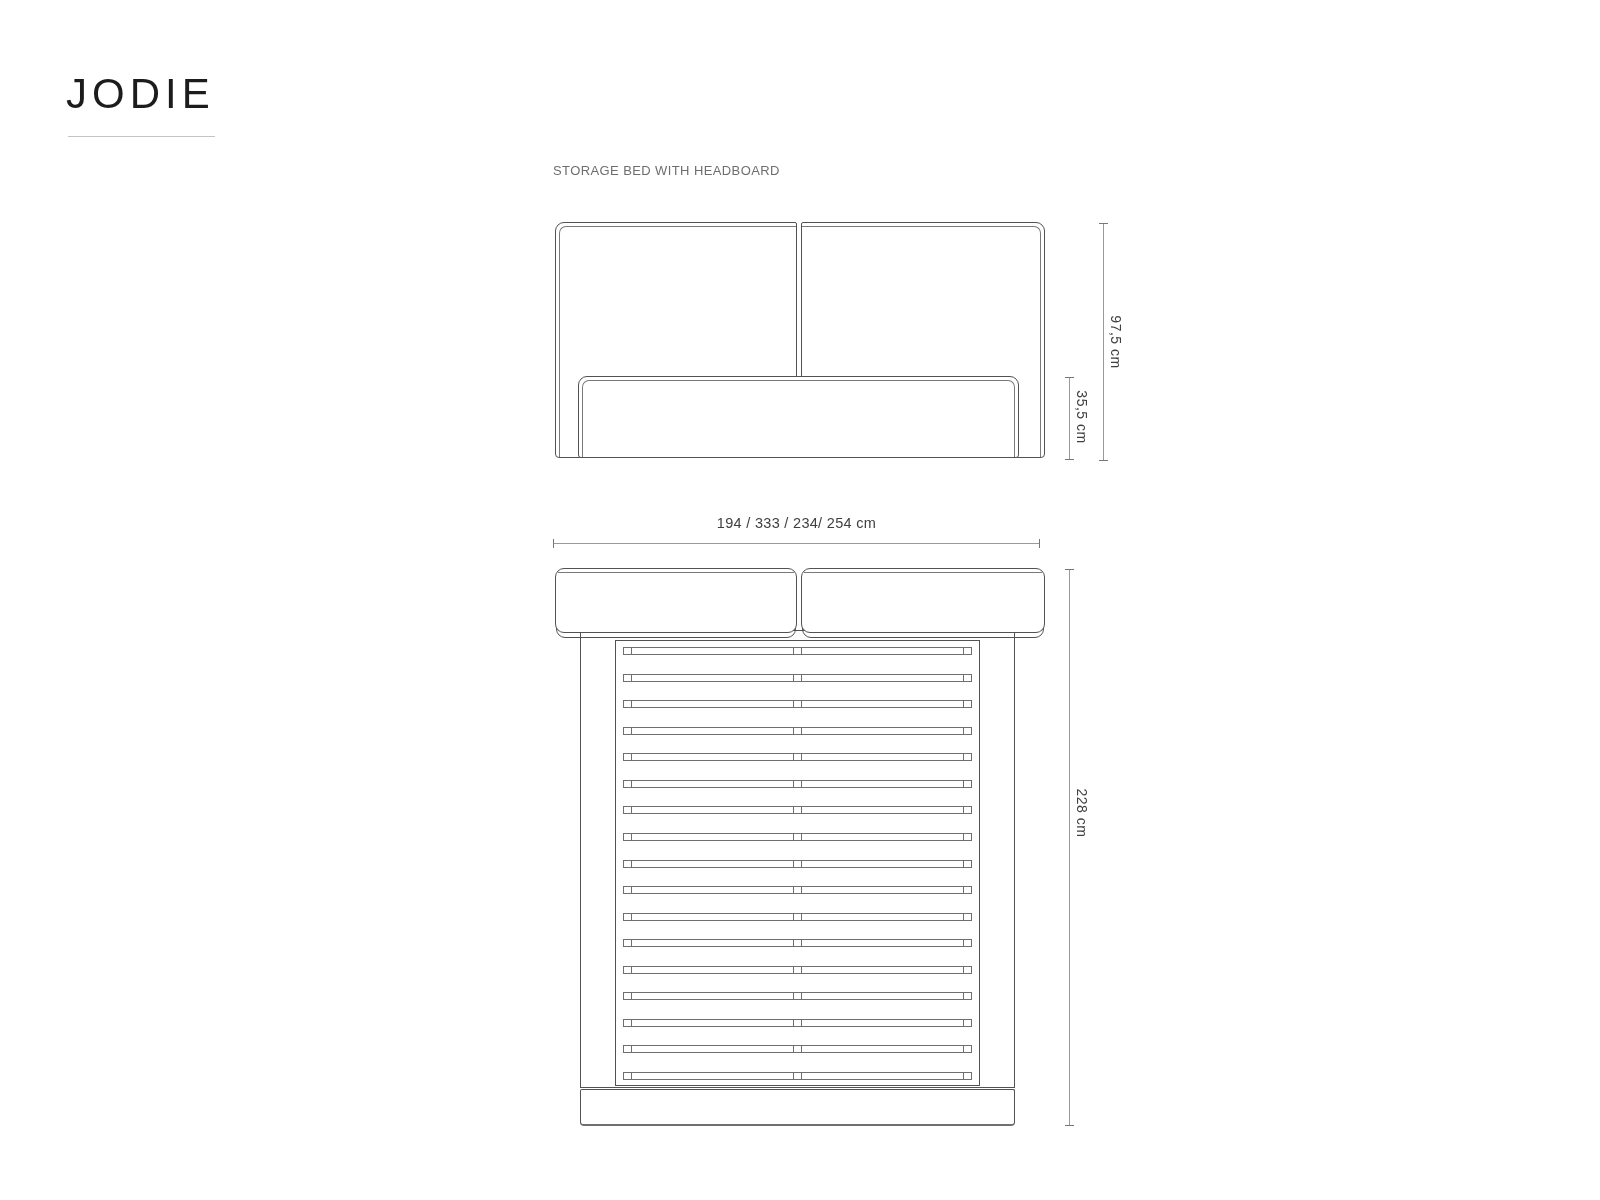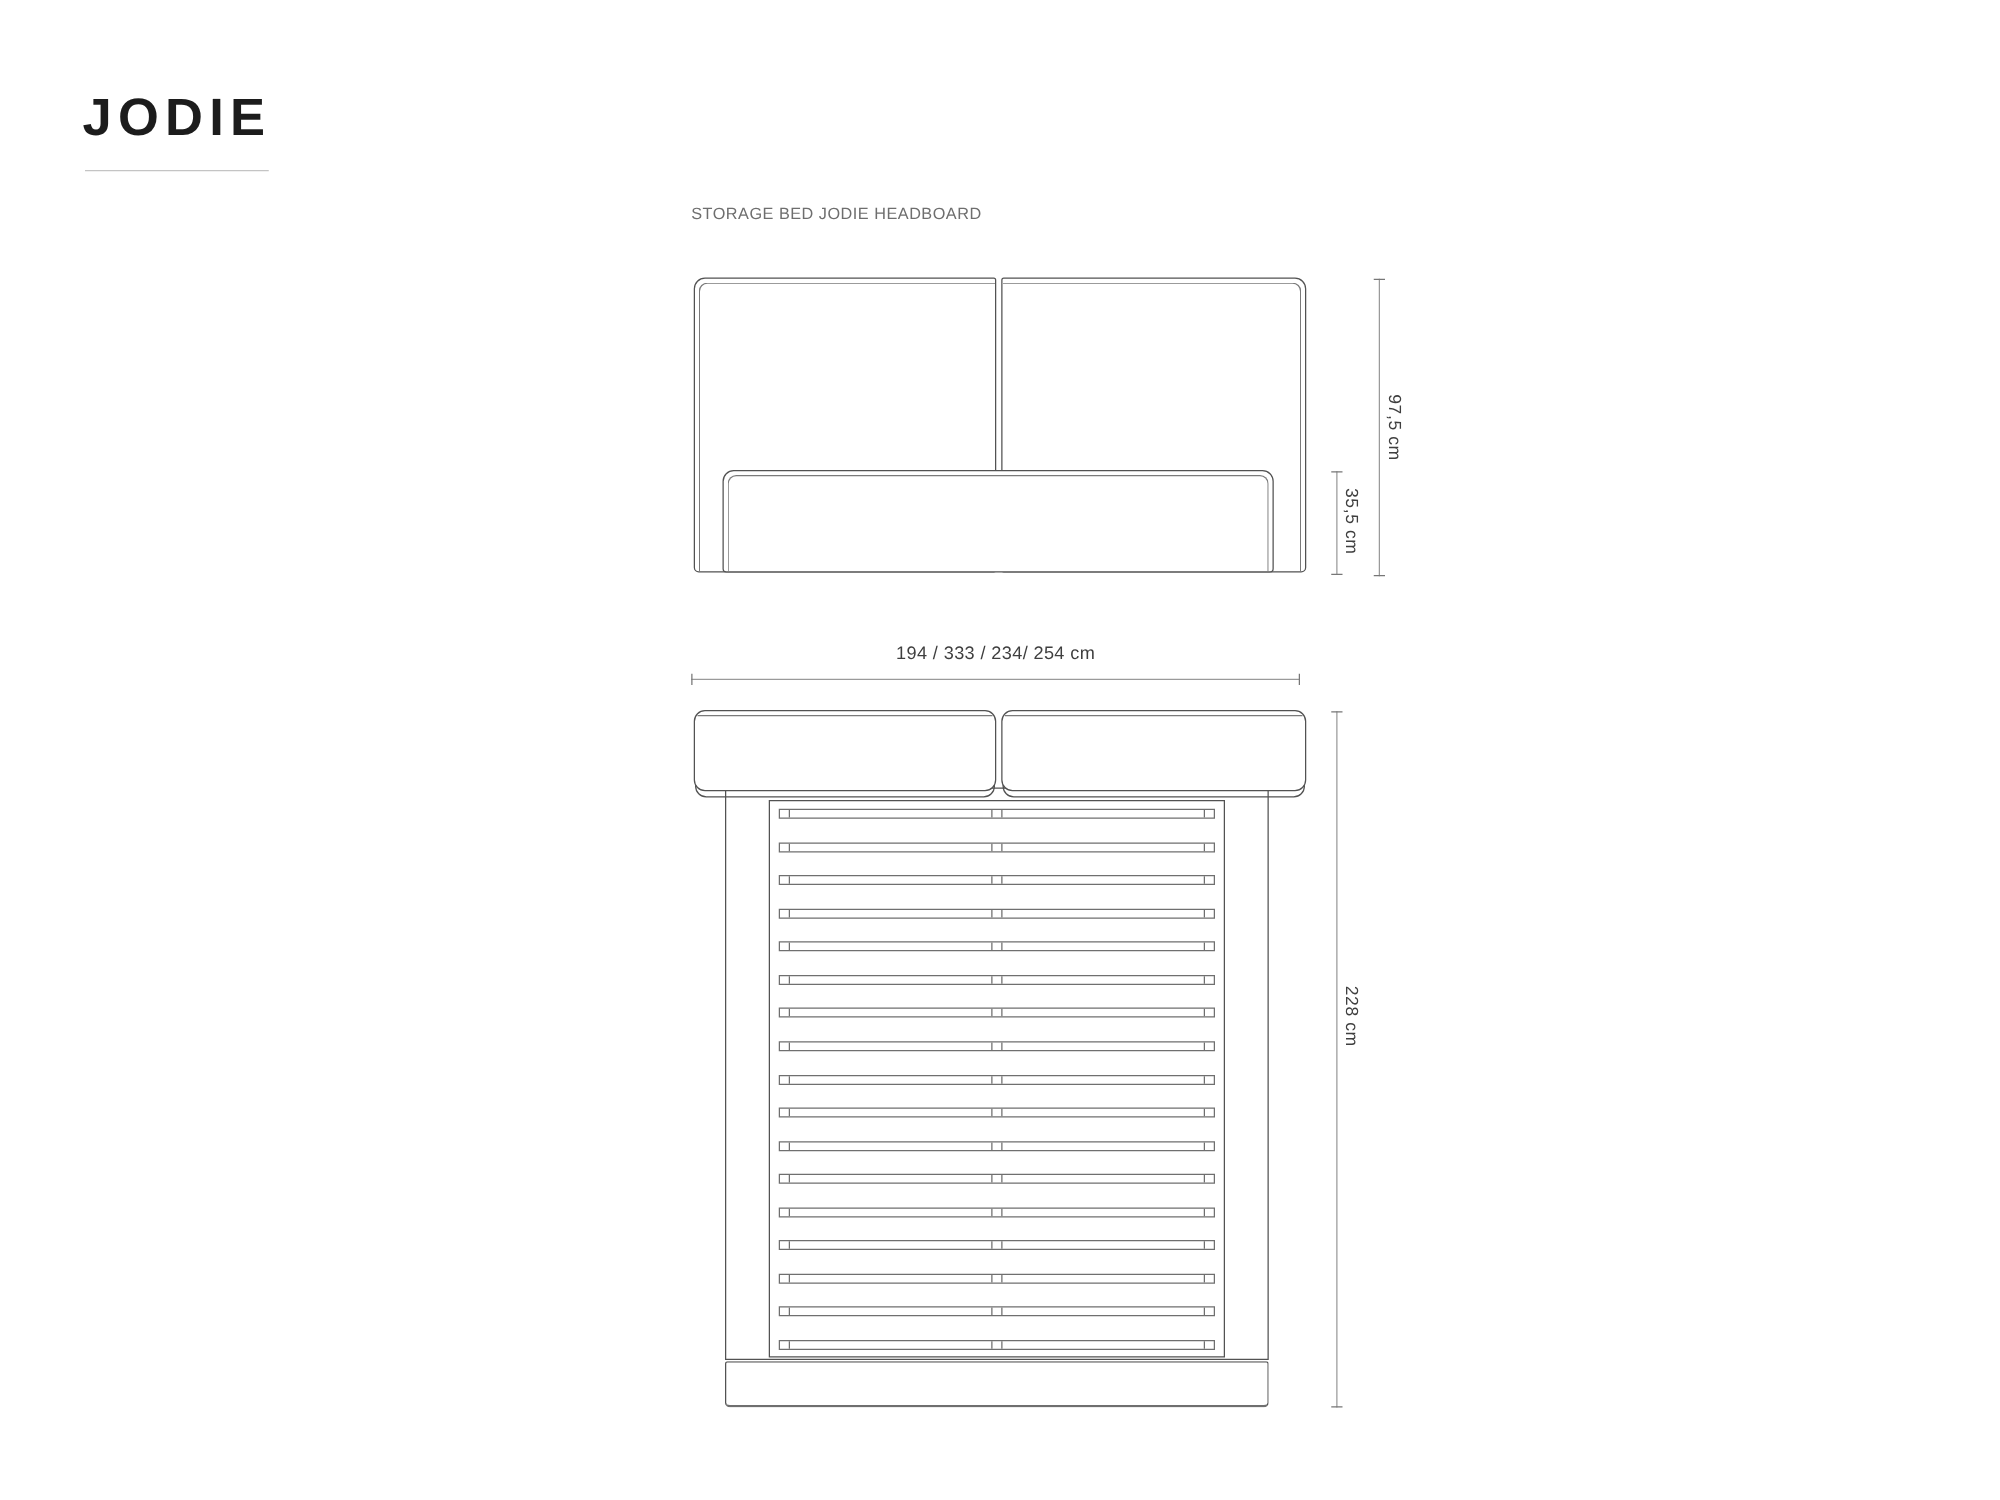--- a/index.html
+++ b/index.html
@@ -14,21 +14,21 @@
     --text-dim:#3f3f3f;
     --underline:#c4c4c4;
   }
   *{margin:0;padding:0;box-sizing:border-box;}
   html,body{background:var(--background);}
   body{font-family:"Liberation Sans",sans-serif;}
   .sheet{position:relative;width:1600px;height:1200px;background:var(--background);overflow:hidden;}
 
   
   .brand{position:absolute;left:66px;top:70px;font-size:42px;line-height:48px;
-         font-weight:700;letter-spacing:5px;color:var(--text-brand);text-align:right;}
+         font-weight:400;letter-spacing:5px;color:var(--text-brand);text-align:right;}
   .brand-underline{position:absolute;left:68px;top:136px;width:147px;height:1px;background:var(--underline);}
 
   
   .subtitle{position:absolute;left:553px;top:163px;font-size:13px;letter-spacing:.4px;color:var(--text-subtitle);}
 
   
   .abs{position:absolute;}
   .panel{position:absolute;background:#fff;border:1px solid var(--line-main);}
   .seam{position:absolute;pointer-events:none;}
 
@@ -76,21 +76,21 @@
   .slat i:nth-child(4){left:calc(50% + 3px);}
 </style>
 </head>
 <body>
 
 <div class="sheet">
 
   <h1 class="brand">JODIE</h1>
   <div class="brand-underline"></div>
 
-  <div class="subtitle">STORAGE BED JODIE HEADBOARD</div>
+  <div class="subtitle">STORAGE BED WITH HEADBOARD</div>
 
   <section>
     <div class="panel hb-left">
       <div class="seam seam-left"></div>
     </div>
     <div class="panel hb-right">
       <div class="seam seam-right"></div>
     </div>
     <div class="panel base-panel">
       <div class="seam seam-both"></div>

